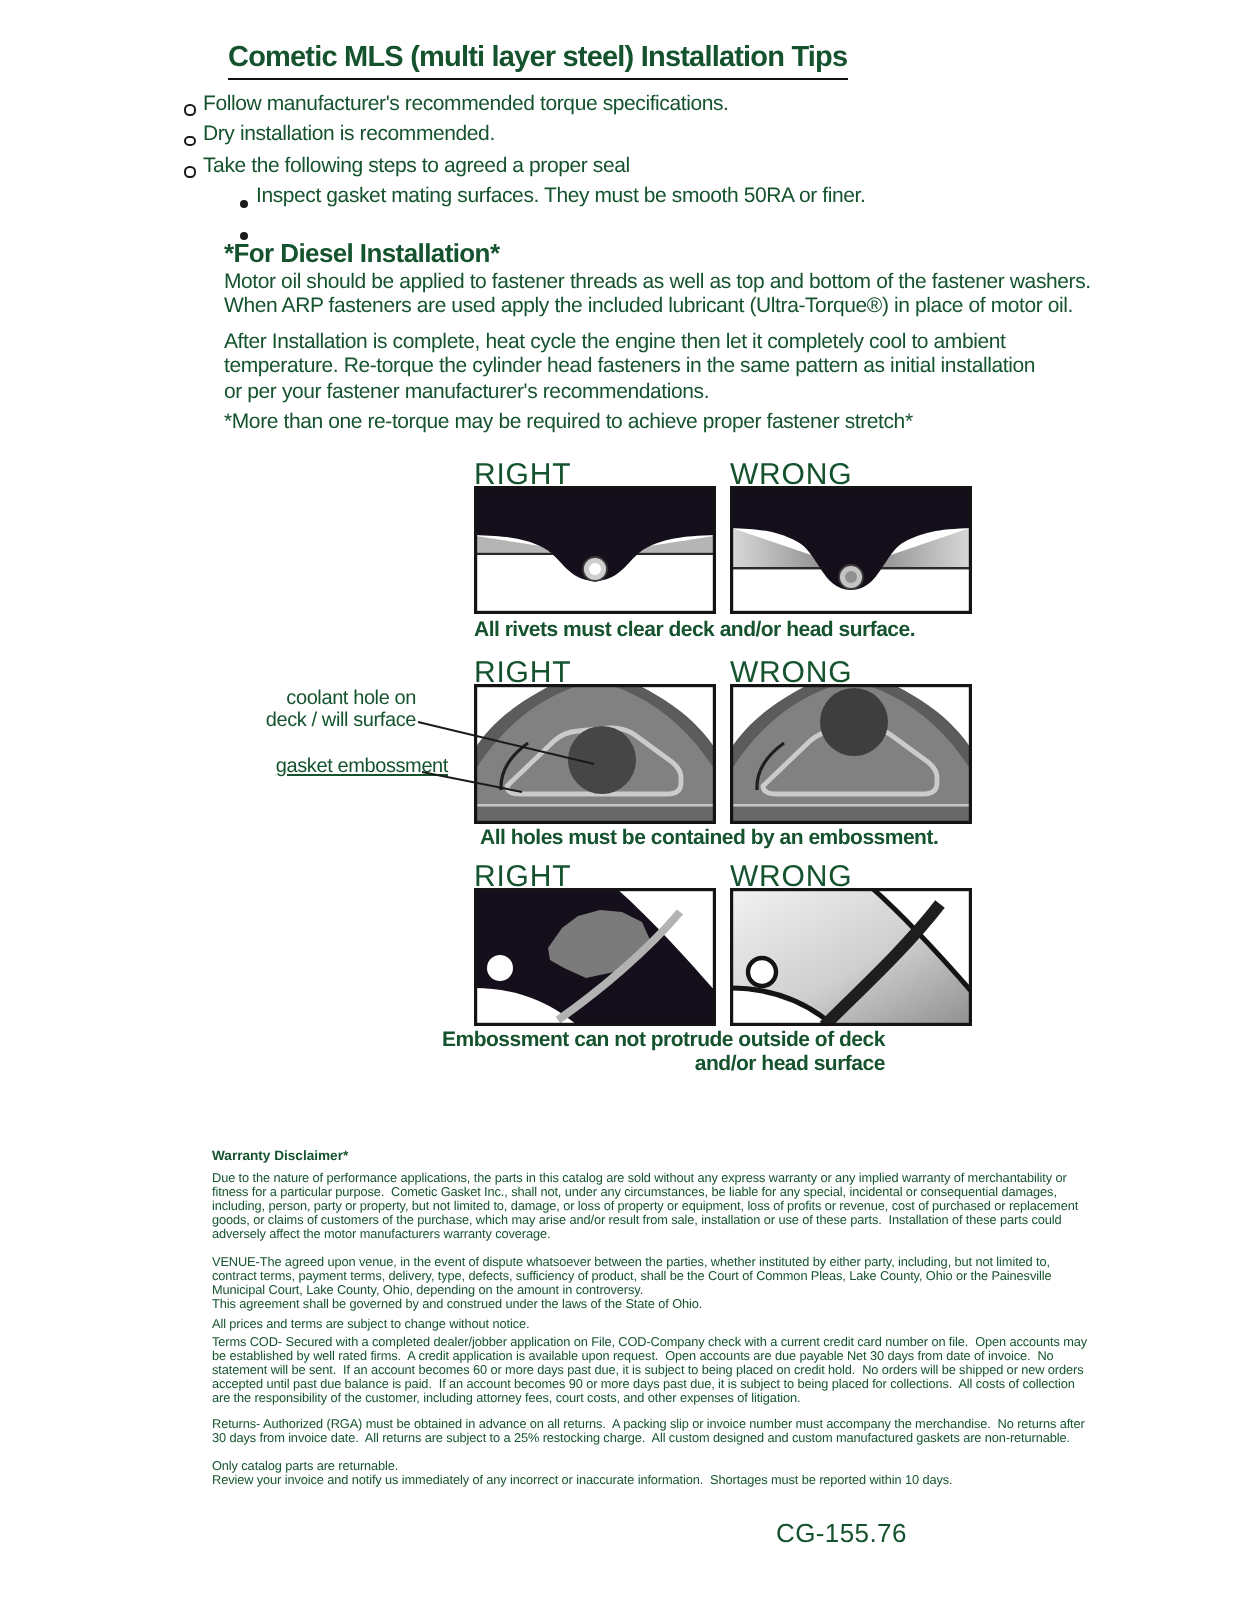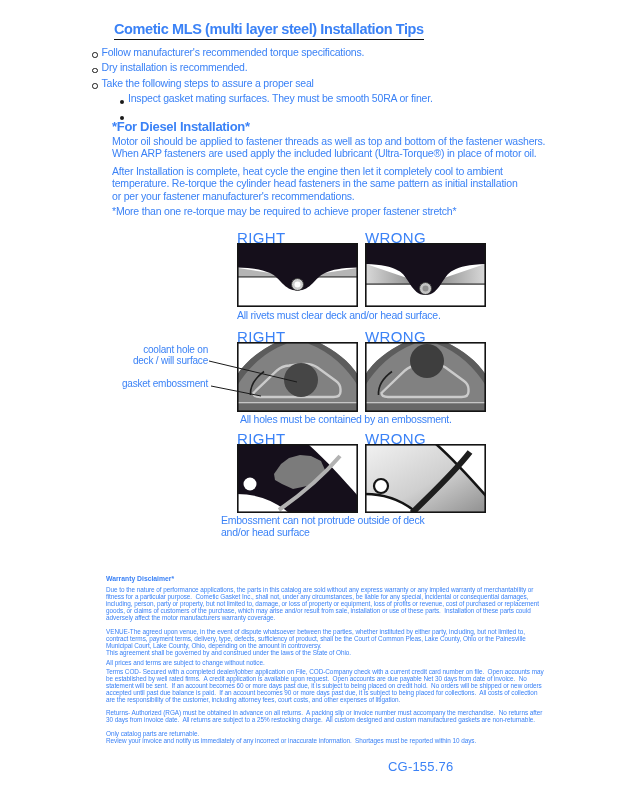--- a/index.html
+++ b/index.html
@@ -1,32 +1,32 @@
 <!DOCTYPE html>
 <html><head>
 <meta charset="utf-8">
 <style>
   html,body{margin:0;padding:0;background:#ffffff;}
   .page{position:relative;width:618px;height:800px;background:#ffffff;overflow:hidden;
-        font-family:"Liberation Sans", sans-serif;color:#3b82f6;}
+        font-family:"Liberation Sans", sans-serif;color:#14532d;}
   .abs{position:absolute;}
   .pre{white-space:pre;}
   .title{font-size:14.5px;font-weight:bold;letter-spacing:-0.4px;
          border-bottom:1.5px solid #111;padding-bottom:2px;display:inline-block;}
   .tiplist{font-size:10.5px;letter-spacing:-0.2px;}
   .tiprow{height:15.5px;display:flex;align-items:flex-end;}
   .o-marker{width:3.5px;height:3.5px;border:1px solid #1a1a1a;border-radius:50%;
             display:inline-block;margin-right:4px;flex:0 0 auto;}
   .b-marker{width:4px;height:4px;background:#1a1a1a;border-radius:50%;
             display:inline-block;margin-right:4px;flex:0 0 auto;}
   .subrow{padding-left:28px;}
   .h2{font-size:13px;font-weight:bold;letter-spacing:-0.3px;}
   .para{font-size:10.5px;line-height:12.4px;letter-spacing:-0.2px;}
   .dlabel{font-size:15px;letter-spacing:0.4px;text-align:left;width:121px;}
-  .caption{font-size:10.5px;font-weight:normal;letter-spacing:-0.25px;line-height:11.5px;}
+  .caption{font-size:10.5px;font-weight:bold;letter-spacing:-0.25px;line-height:11.5px;text-align:right;}
   .ptr-label{font-size:10px;letter-spacing:-0.2px;line-height:11px;text-align:right;
              width:112px;white-space:pre;}
   .warr{font-size:6.4px;line-height:7px;letter-spacing:-0.05px;margin:0;}
   .warr-h{font-size:6.8px;font-weight:bold;margin:0;}
   .footer-code{font-size:13px;letter-spacing:0.2px;}
   svg{display:block;}
 </style>
 </head>
 <body>
 
@@ -40,21 +40,21 @@
     <div class="tiprow">
       <span class="o-marker"></span>
       <span>Follow manufacturer's recommended torque specifications.</span>
     </div>
     <div class="tiprow">
       <span class="o-marker"></span>
       <span>Dry installation is recommended.</span>
     </div>
     <div class="tiprow">
       <span class="o-marker"></span>
-      <span>Take the following steps to assure a proper seal</span>
+      <span>Take the following steps to agreed a proper seal</span>
     </div>
     <div class="tiprow subrow">
       <span class="b-marker"></span>
       <span>Inspect gasket mating surfaces.  They must be smooth 50RA or finer.</span>
     </div>
     <div class="tiprow subrow">
       <span class="b-marker"></span>
     </div>
   </div>
 
@@ -107,21 +107,21 @@
     </svg>
   </div>
 
   <div class="abs caption" style="left:237px;top:310px;">All rivets must clear deck and/or head surface.</div>
 
   <div class="abs dlabel" style="left:237px;top:328px;">RIGHT</div>
   <div class="abs dlabel" style="left:365px;top:328px;">WRONG</div>
 
   <div class="abs ptr-label" style="left:96px;top:344px;">coolant hole on
 deck / will surface</div>
-  <div class="abs ptr-label" style="left:96px;top:378px;">gasket embossment</div>
+  <div class="abs ptr-label" style="left:112px;top:378px;text-decoration:underline;">gasket embossment</div>
 
   <div class="abs" style="left:237px;top:342px;">
     <svg width="121" height="70" viewBox="0 0 121 70">
       <rect width="121" height="70" fill="#818181"></rect>
       <rect y="61" width="121" height="9" fill="#686868"></rect>
       <rect y="60" width="121" height="1.3" fill="#c6c6c6"></rect>
       <path d="M0,0 H40 C22,9 9,19 0,33 Z" fill="#ffffff"></path>
       <path d="M40,0 C22,9 9,19 0,33 L0,44 C11,26 27,10 50,1.5 Z" fill="#5c5c5c"></path>
       <path d="M121,0 H81 C99,9 112,19 121,33 Z" fill="#ffffff"></path>
       <path d="M81,0 C99,9 112,19 121,33 L121,44 C110,26 94,10 71,1.5 Z" fill="#5c5c5c"></path>

